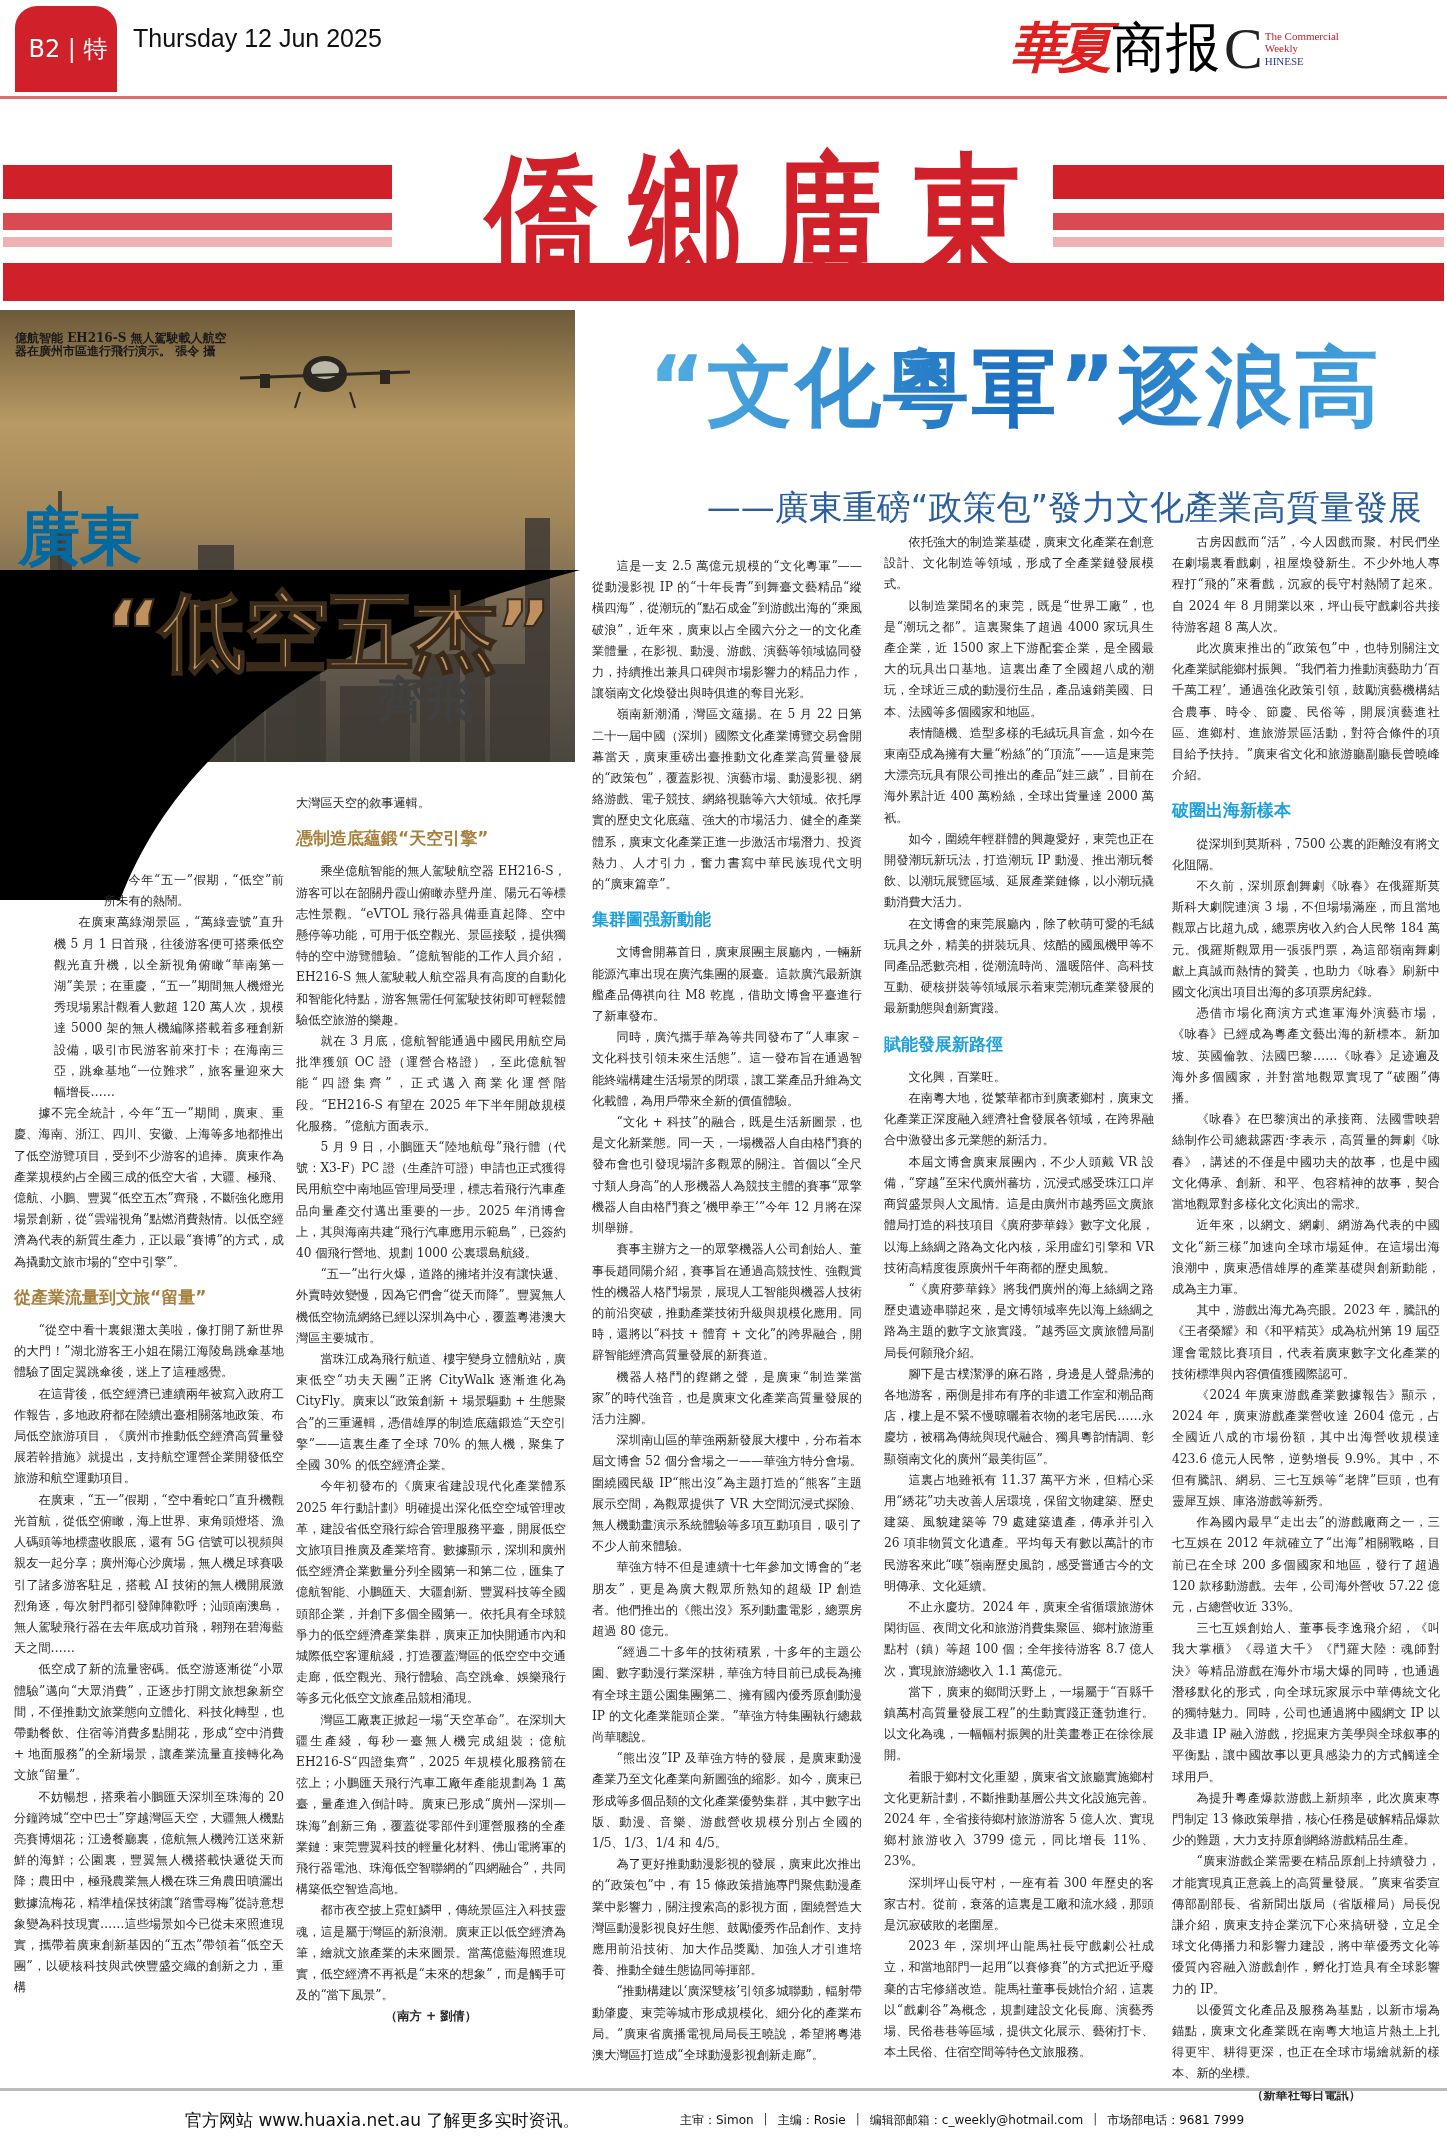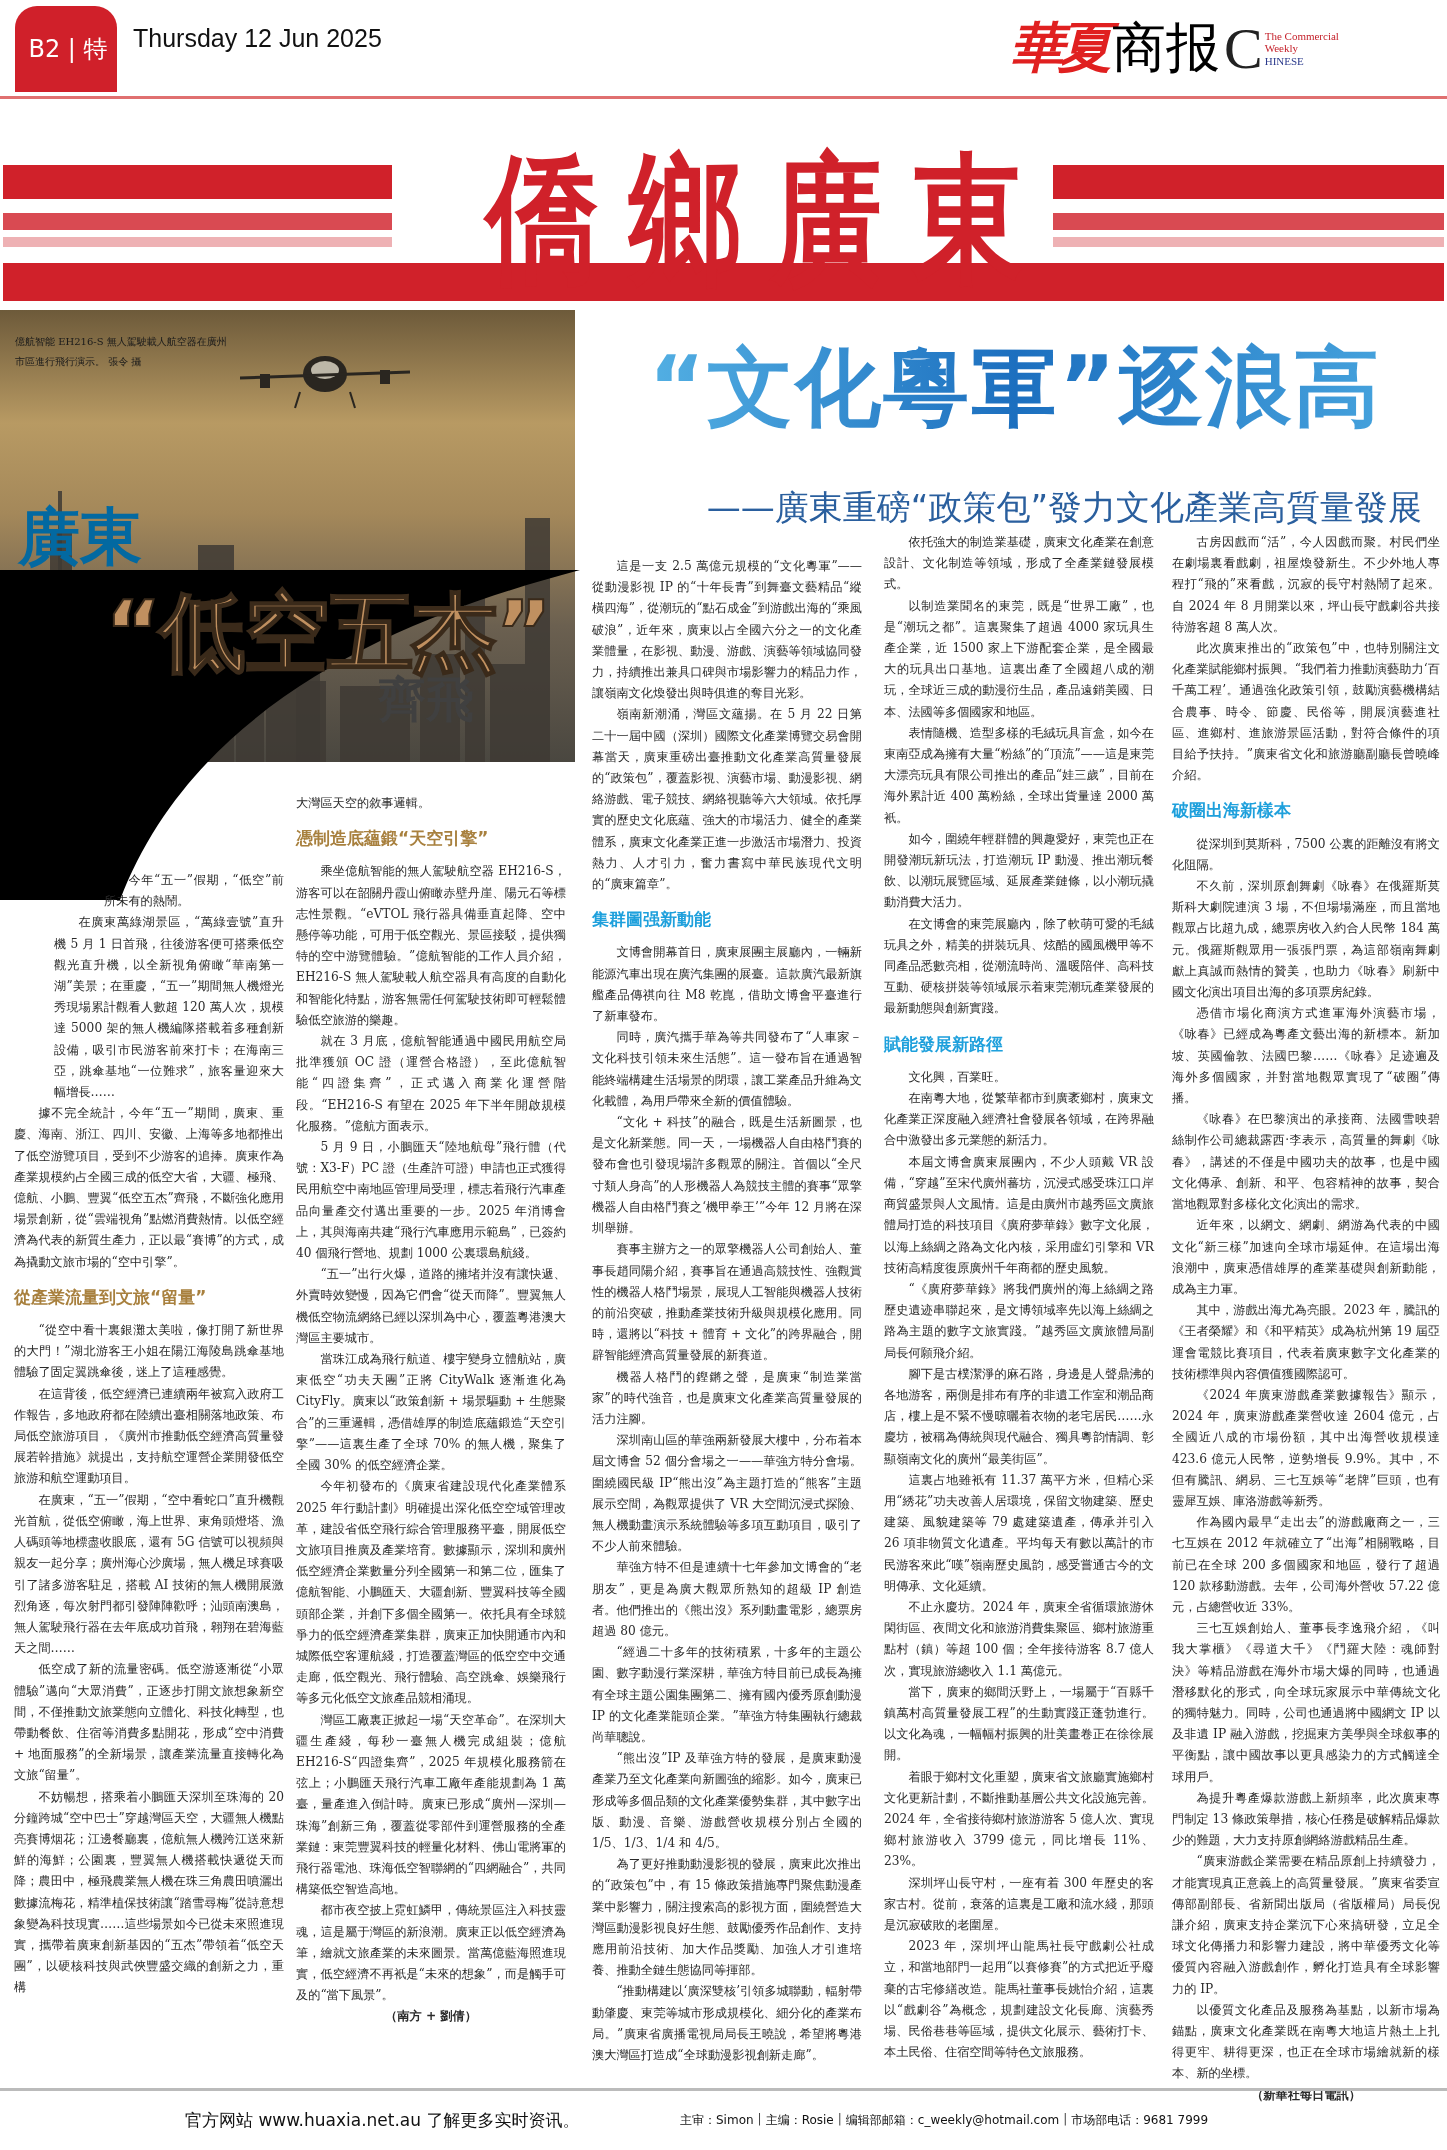--- a/index.html
+++ b/index.html
@@ -16,41 +16,41 @@
 .head-rule{position:absolute;left:0;top:96px;width:1447px;height:3px;background:#e07070}
 
 .banner{position:absolute;left:0;top:138px;width:1447px;height:170px}
 .bar{position:absolute;background:#d0212a}
 .banner-title{position:absolute;left:420px;top:0;width:700px;height:130px;text-align:center;color:#d0212a;font-family:"DejaVu Sans",sans-serif;font-weight:bold;font-size:112px;line-height:130px;letter-spacing:30px;transform:scaleY(1.25);transform-origin:top}
 
 .hero{position:absolute;left:0;top:310px;width:575px;height:452px;background:linear-gradient(180deg,#6d5a3a 0%,#b89a63 25%,#a4885a 45%,#6b6050 70%,#4a4740 100%);overflow:hidden}
 .skyline{position:absolute;left:0;bottom:0;width:100%;height:60%}
 .bldg{position:absolute;bottom:0;background:#3e3a34;opacity:.85}
 .drone{position:absolute;left:240px;top:42px;width:170px;height:60px}
-.hero-caption{position:absolute;left:15px;top:22px;width:220px;font-size:10px;line-height:20px;color:#1a1a1a;font-weight:normal}
+.hero-caption{position:absolute;left:15px;top:22px;width:220px;font-size:12px;line-height:13px;color:#1a1a1a;font-weight:bold}
 .curve{position:absolute;left:0;top:570px;width:580px;height:330px}
 .hero-t1{position:absolute;left:18px;top:495px;font-family:"DejaVu Sans",sans-serif;font-weight:bold;font-size:62px;color:#0369a1}
 .hero-t2{position:absolute;left:105px;top:575px;font-family:"DejaVu Sans",sans-serif;font-weight:bold;font-size:86px;color:#c09060;-webkit-text-stroke:2px #3a2a1a;letter-spacing:-2px}
 .hero-t3{position:absolute;left:378px;top:668px;font-family:"DejaVu Sans",sans-serif;font-weight:bold;font-size:48px;color:#404040}
 
 .culture-head{position:absolute;left:600px;top:330px;width:830px;text-align:center}
 .culture-title{font-family:"DejaVu Sans",sans-serif;font-weight:bold;font-size:86px;color:#2a86cc;letter-spacing:2px;background:linear-gradient(90deg,#5ab8e8,#1c6fbf,#4aa8e0);-webkit-background-clip:text;background-clip:text;color:transparent}
 .culture-sub{margin-top:38px;font-family:"DejaVu Sans",sans-serif;font-size:34px;color:#2a5f9e;text-align:right;padding-right:8px}
 
 .col{position:absolute;font-size:12.2px;line-height:21.2px;text-align:justify;color:#2a2a2a}
 .col p{text-indent:2em}
 .col .noindent{text-indent:0}
 .h-gold{font-family:"DejaVu Sans",sans-serif;font-weight:bold;font-size:17px;color:#a8803e;margin:14px 0 12px}
 .h-blue{font-family:"DejaVu Sans",sans-serif;font-weight:bold;font-size:17px;color:#1ea0dc;margin:14px 0 12px}
 .byline{text-align:center;font-weight:bold;text-indent:0 !important}
 
 .footer-rule{position:absolute;left:0;top:2088px;width:1447px;height:3px;background:#bbb}
 .footer{position:absolute;left:0;top:2100px;width:1447px;height:40px;font-family:"DejaVu Sans",sans-serif;color:#111;display:flex;align-items:center}
 .footer .site{position:absolute;left:185px;font-size:17px}
-.footer .meta{position:absolute;left:680px;font-size:12px;display:flex;gap:4px}
+.footer .meta{position:absolute;left:680px;font-size:12px;display:flex;gap:10px}
 .footer .sep{color:#444}
 </style>
 </head>
 <body>
 
 <div class="masthead">
   <div class="section-tab">
     <span>B2</span><span> | </span><span>特別报道</span>
   </div>
   <div class="date">Thursday 12 Jun 2025</div>

